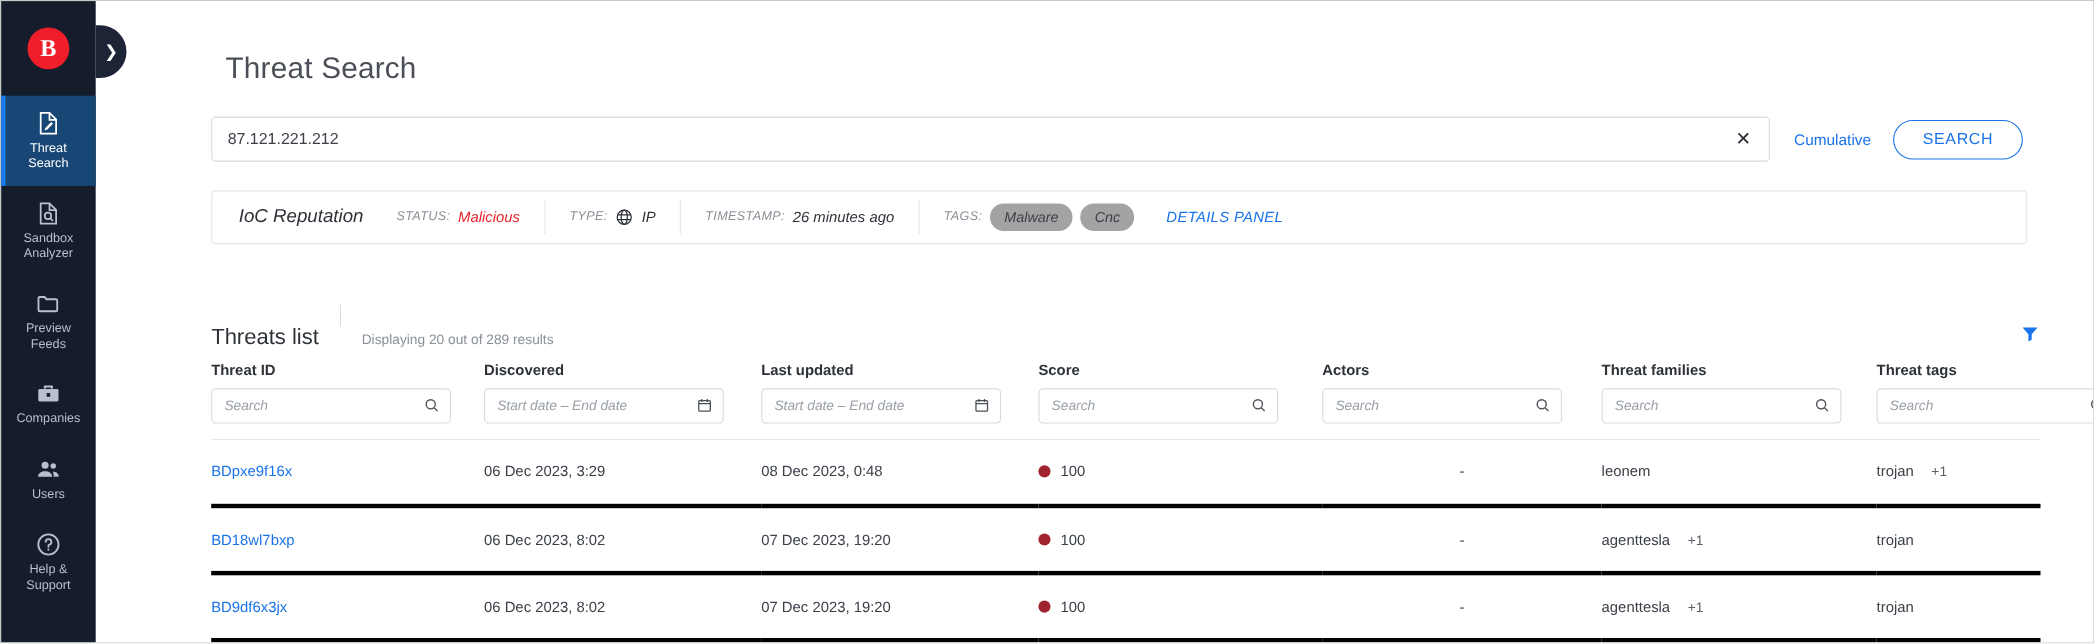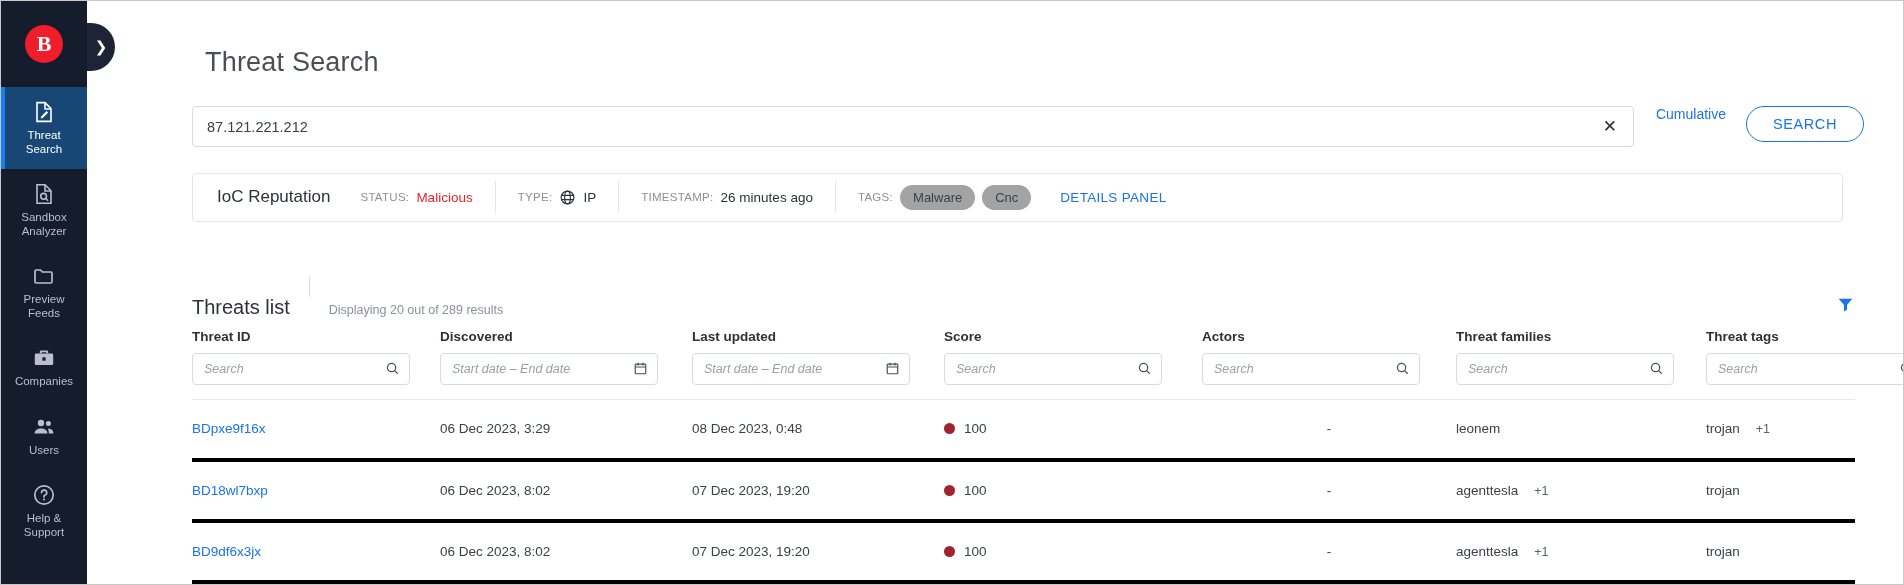--- a/index.html
+++ b/index.html
@@ -106,21 +106,22 @@
     font-size: 27px;
     color: #4a4f57;
     font-weight: 400;
     padding: 46px 0 0 118px;
     letter-spacing: .2px;
   }
 
   
   .search-row {
     display: flex;
-    padding: 28px 39px 0 105px;
+    align-items: center;
+    padding: 28px 64px 0 105px;
     gap: 0;
   }
   .search-box {
     flex: 1 1 auto;
     height: 41px;
     border: 1px solid #d7dbe0;
     border-radius: 4px;
     display: flex;
     align-items: center;
     padding: 0 12px 0 14px;
@@ -171,20 +172,21 @@
   .ioc-card {
     margin: 26px 60px 0 105px;
     border: 1px solid #e2e5e9;
     border-radius: 4px;
     height: 72px;
     display: flex;
     align-items: center;
     padding: 0 24px;
     gap: 0;
     background: #fff;
+    font-style: italic;
   }
   .ioc-title {
     font-size: 17px;
     color: #2d3138;
     margin-right: 30px;
     white-space: nowrap;
   }
   .ioc-seg {
     display: flex;
     align-items: center;

